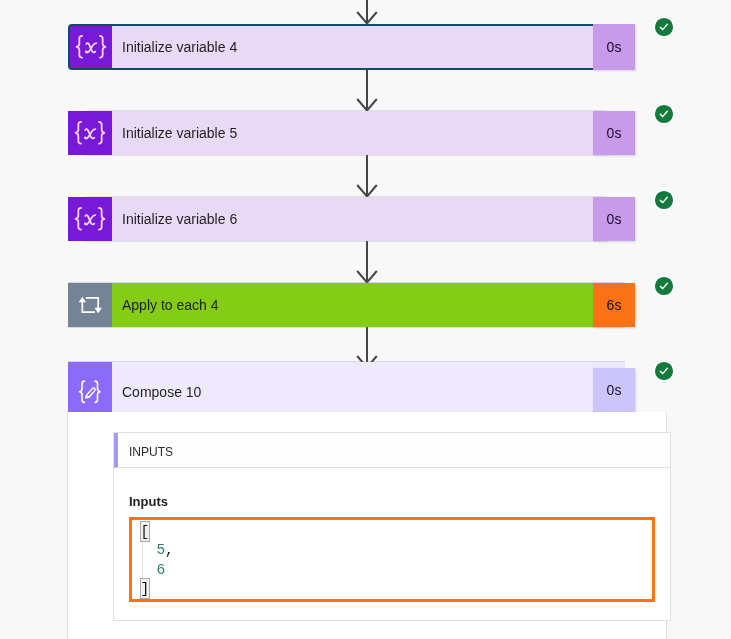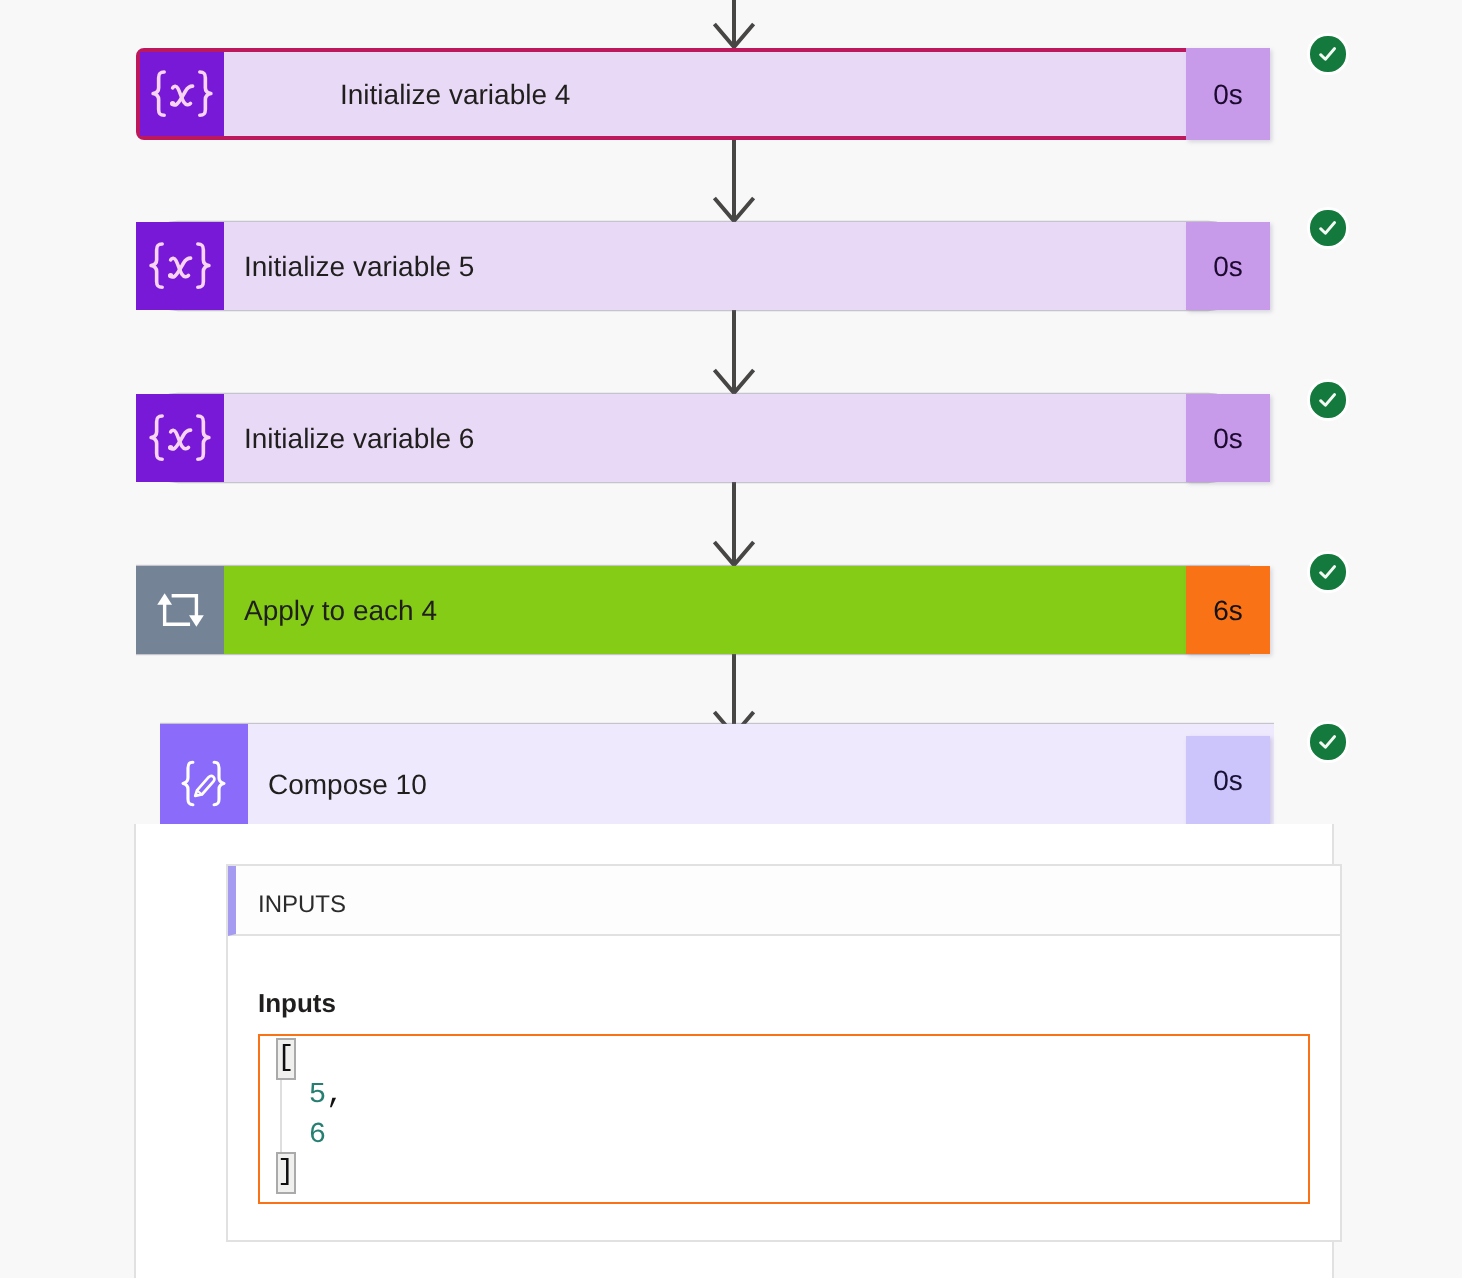--- a/index.html
+++ b/index.html
@@ -4,21 +4,21 @@
 <title>Run history</title>
 <style>
   html,body{margin:0;padding:0;}
   body{width:731px;height:639px;background:#f8f8f8;
        font-family:"Liberation Sans",sans-serif;overflow:hidden;position:relative;}
   .canvas{position:absolute;left:0;top:0;width:731px;height:639px;}
 
   
   .node{position:absolute;left:68px;width:557px;display:flex;align-items:stretch;
         box-sizing:border-box;}
-  .node.selected{border:2px solid #be185d;border-radius:4px;gap:48px;}
+  .node.selected{border:2px solid #0c4a6e;border-radius:4px;}
   .node-icon{flex:0 0 44px;width:44px;display:flex;align-items:center;justify-content:center;}
   .node.selected .node-icon{flex:0 0 42px;width:42px;}
   .node-title{flex:1;display:flex;align-items:center;padding-left:10px;
               font-size:14px;color:#201f1e;letter-spacing:0px;white-space:nowrap;}
   .node-dur{position:absolute;left:593px;width:42px;display:flex;align-items:center;
             justify-content:center;font-size:14px;}
 
   
   .status{position:absolute;left:655px;width:17.5px;height:17.5px;border-radius:50%;
           background:#127c3f;box-shadow:0 0 0 1.5px rgba(255,255,255,.95);
@@ -35,21 +35,21 @@
            border:1px solid #e1e1e1;box-sizing:border-box;background:#fff;margin-left:24px;}
   .section-head{height:35px;display:flex;align-items:center;background:#fdfdfd;
                 border-bottom:1px solid #e1e1e1;border-left:4px solid #a59bf0;
                 box-sizing:border-box;padding:0 0 0 11px;
                 font-size:12px;color:#2b2b2b;font-weight:400;letter-spacing:0px;}
   .section-head>*{display:block;}
   .section-body{position:relative;height:152px;background:#ffffff;}
   .field-label{position:absolute;left:15px;top:27px;font-size:13px;font-weight:700;
                color:#201f1e;line-height:14px;}
   .codebox{position:absolute;left:15px;top:49px;width:526px;height:85px;
-           border:1px solid #f97316;background:#fff;box-sizing:border-box;}
+           border:3px solid #f97316;background:#fff;box-sizing:border-box;}
   .code{position:absolute;left:7px;top:2px;font-family:"Liberation Mono",monospace;
         font-size:14.5px;line-height:19.3px;color:#101010;white-space:pre;}
   .indent-guide{position:absolute;left:10px;top:20px;width:1px;height:58px;background:#dedede;}
   .tok-num{color:#277f72;}
   .brk{background:#f0f1ef;outline:1px solid #a9aaa9;padding:1.5px 0px;margin:0 0.5px 0 1.5px;}
 </style>
 </head>
 <body>
 
 <div class="canvas">
@@ -150,21 +150,21 @@
           </svg>
         </div>
         <div class="node-title">Apply to each 4</div>
       </div>
       <div class="node-dur" style="top:283px;height:44px;background:#f97316;color:#121212;box-shadow:1px 1px 2px rgba(130,122,155,.28);">6s</div>
       <div class="status" style="top:277px;background:#13793c;">
         <svg width="11.5" height="11.5" viewBox="0 0 12 12">
           <path d="M2.4 6.6 L4.9 9.0 L9.7 3.4" stroke="#f2fbf4" stroke-width="1.5" fill="none" stroke-linecap="round" stroke-linejoin="round"></path>
         </svg>
       </div>
-      <div class="node" style="top:362px;height:59px;background:#eee9fd;box-shadow:0 -0.6px 0 rgba(118,108,132,.38),0 0.6px 0 rgba(118,108,132,.38);margin-left:12px;">
+      <div class="node" style="top:362px;height:59px;background:#eee9fd;box-shadow:0 -0.6px 0 rgba(118,108,132,.38),0 0.6px 0 rgba(118,108,132,.38);">
         <div class="node-icon" style="background:#8a6bfa;">
           <svg width="29.5" height="27.5" viewBox="0 0 30 28" fill="none" stroke="#ffffff" stroke-width="1.6" stroke-linecap="round" stroke-linejoin="round">
             <path d="M9.6 3.2 C7.5 3.2 7.1 4.2 7.1 6.1 L7.1 11.1 C7.1 12.7 6.4 13.6 4.6 14 C6.4 14.4 7.1 15.3 7.1 16.9 L7.1 21.9 C7.1 23.8 7.5 24.8 9.6 24.8"></path>
             <path d="M20.4 3.2 C22.5 3.2 22.9 4.2 22.9 6.1 L22.9 11.1 C22.9 12.7 23.6 13.6 25.4 14 C23.6 14.4 22.9 15.3 22.9 16.9 L22.9 21.9 C22.9 23.8 22.5 24.8 20.4 24.8"></path>
             <path d="M10.8 20.3 L11.7 17.5 L17.6 10.8 C18.3 10.1 19.3 10.0 20.0 10.6 C20.7 11.2 20.7 12.2 20.1 12.9 L14.2 19.6 Z" stroke-width="1.4"></path>
             <path d="M11.7 17.5 L14.2 19.6" stroke-width="1"></path>
           </svg>
         </div>
         <div class="node-title">Compose 10</div>
       </div>

